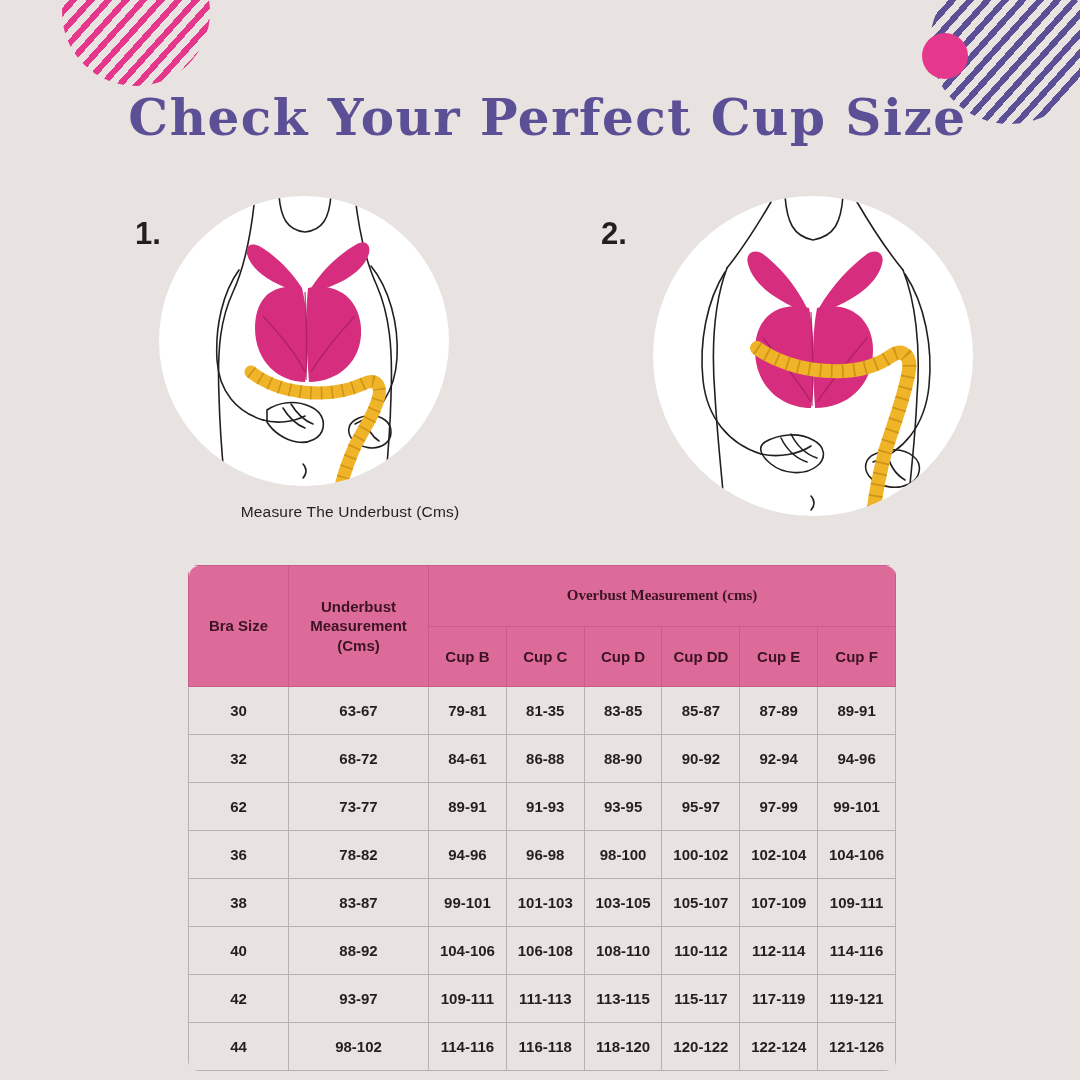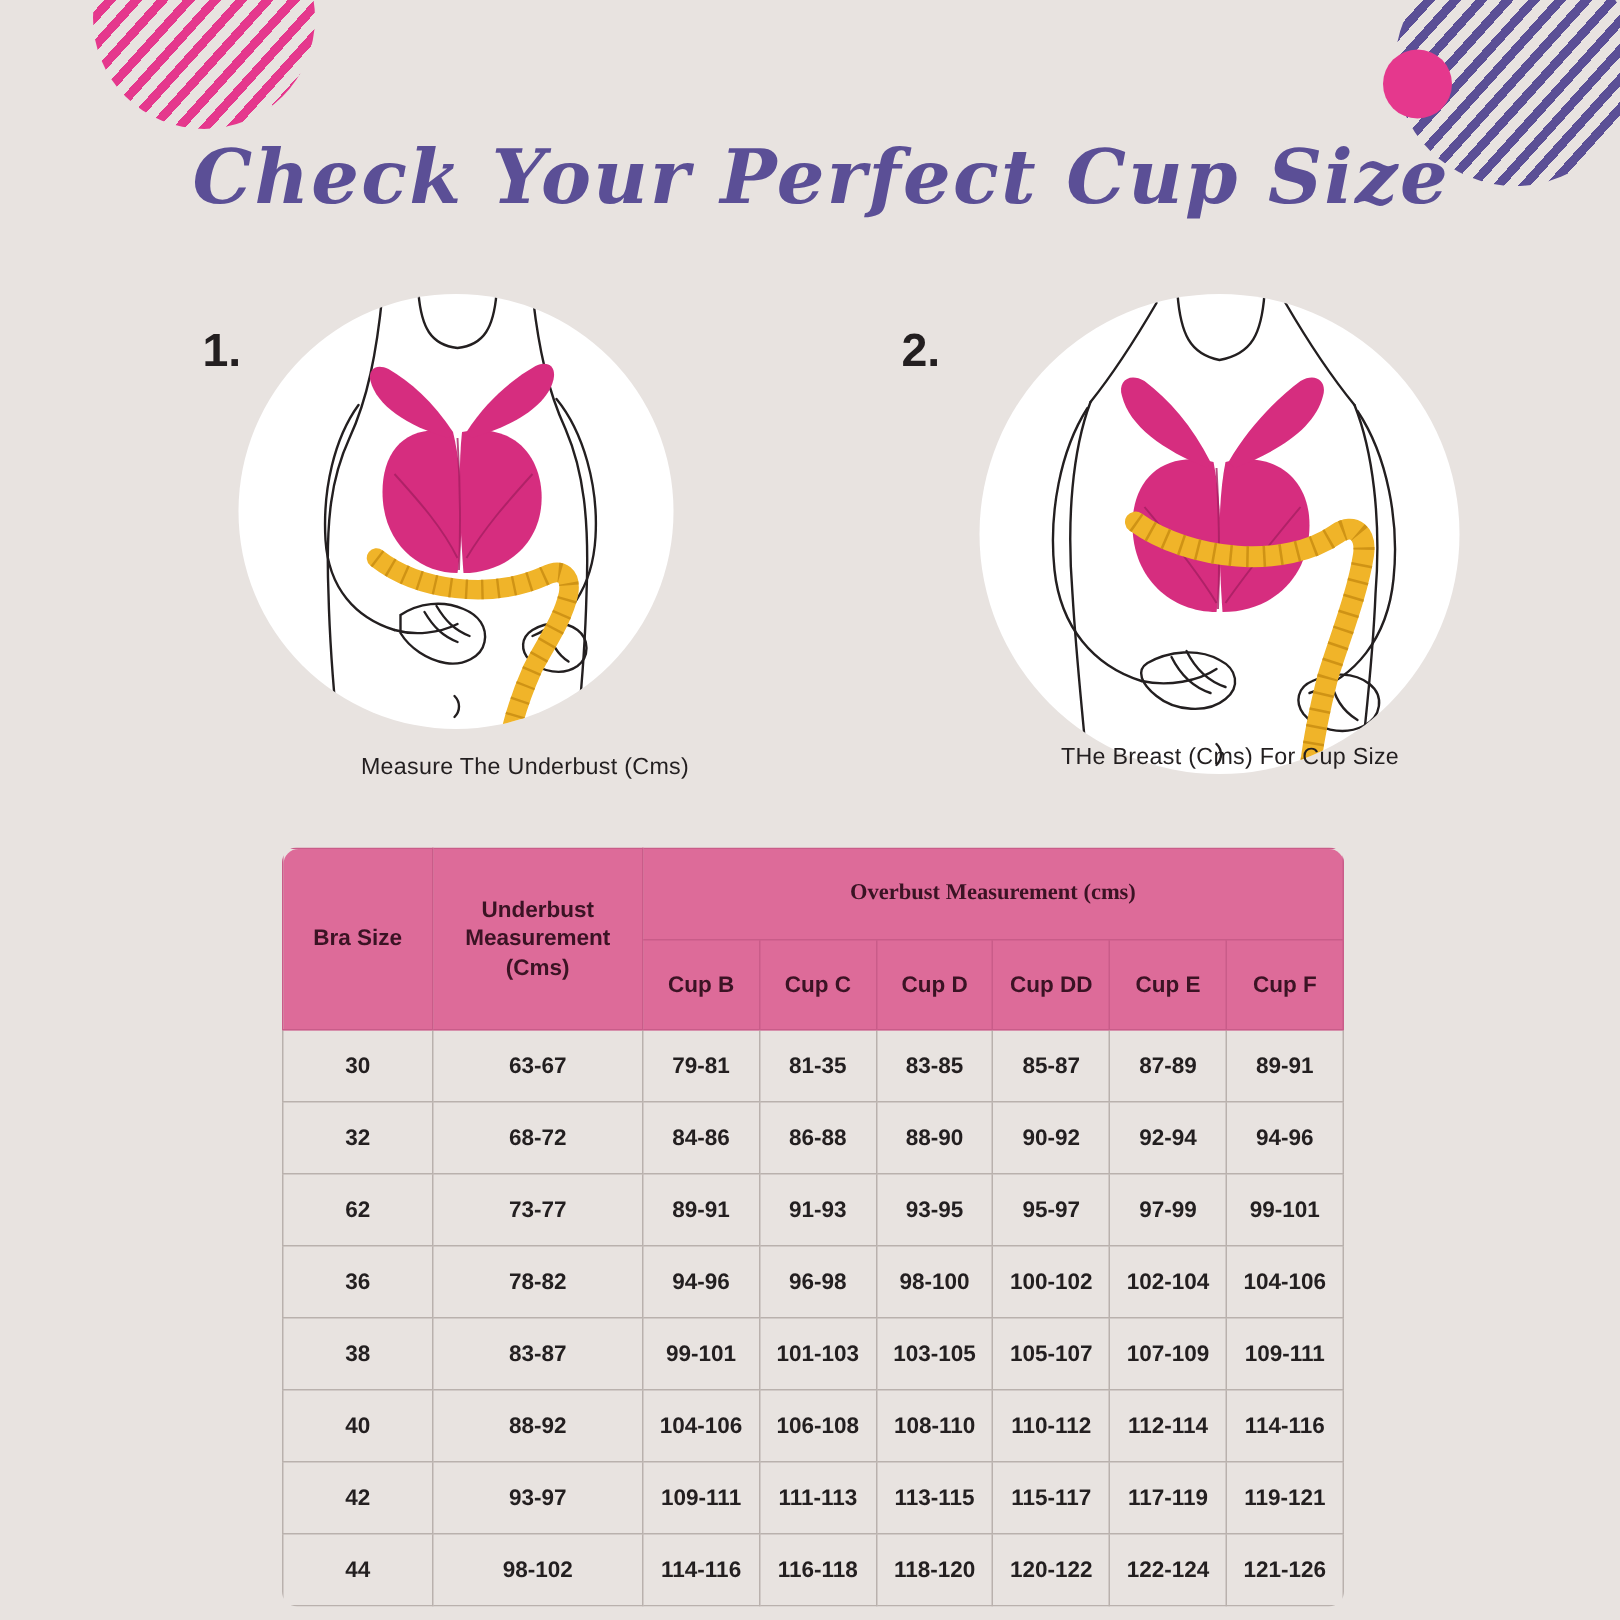--- a/index.html
+++ b/index.html
@@ -38,21 +38,20 @@
   }
 
   
   #title {
     position: absolute;
     top: 88px; left: 0; width: 1080px;
     text-align: center;
     color: #5b4f96;
     font-family: "DejaVu Serif", serif;
     font-size: 50px;
-    font-style: italic;
     font-weight: bold;
     letter-spacing: 1.5px;
     padding-left: 15px;
   }
 
   
   .step {
     position: absolute;
     width: 430px;
   }
@@ -237,21 +236,20 @@
 
       <g>
         <path d="M104 152 C140 178 204 184 238 160 C250 152 258 160 256 174
                  C252 200 240 230 232 256 C226 280 222 300 220 320" fill="none" stroke="#f0b429" stroke-width="14" stroke-linecap="round"></path>
         <path d="M104 152 C140 178 204 184 238 160 C250 152 258 160 256 174
                  C252 200 240 230 232 256 C226 280 222 300 220 320" fill="none" stroke="#c98d12" stroke-width="14" stroke-dasharray="1.7 9.5" stroke-linecap="butt" opacity=".85"></path>
       </g>
     </svg>
   </div>
   <div class="caption">
-    <div>THe Breast (Cms) For Cup Size</div>
   </div>
 </div>
 
 <div id="size-table-wrap">
   <table>
     <thead>
       <tr>
         <th class="col-size" rowspan="2">Bra Size</th>
         <th class="col-under" rowspan="2">Underbust Measurement (Cms)</th>
         <th colspan="6">Overbust Measurement (cms)</th>
@@ -272,21 +270,21 @@
         <td>79-81</td>
         <td>81-35</td>
         <td>83-85</td>
         <td>85-87</td>
         <td>87-89</td>
         <td>89-91</td>
       </tr>
       <tr>
         <td>32</td>
         <td>68-72</td>
-        <td>84-86</td>
+        <td>84-61</td>
         <td>86-88</td>
         <td>88-90</td>
         <td>90-92</td>
         <td>92-94</td>
         <td>94-96</td>
       </tr>
       <tr>
         <td>62</td>
         <td>73-77</td>
         <td>89-91</td>

